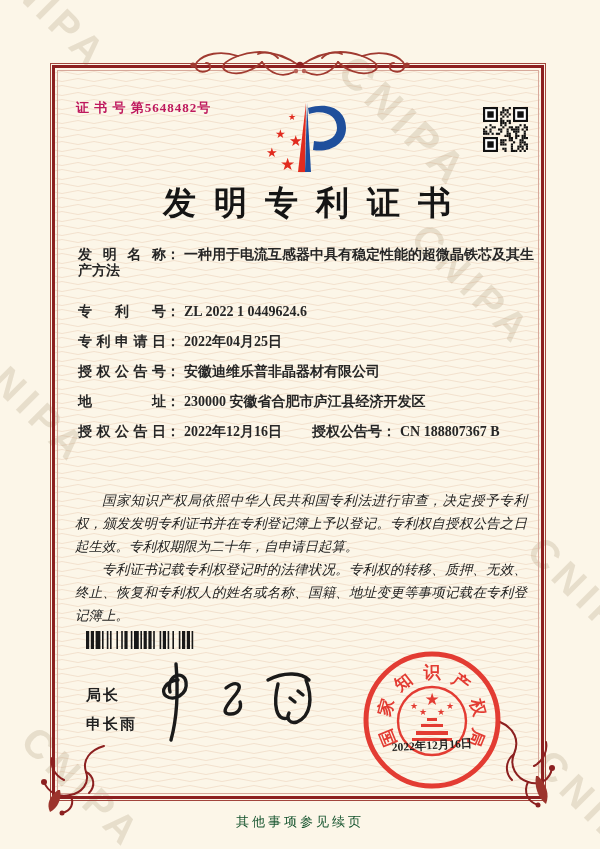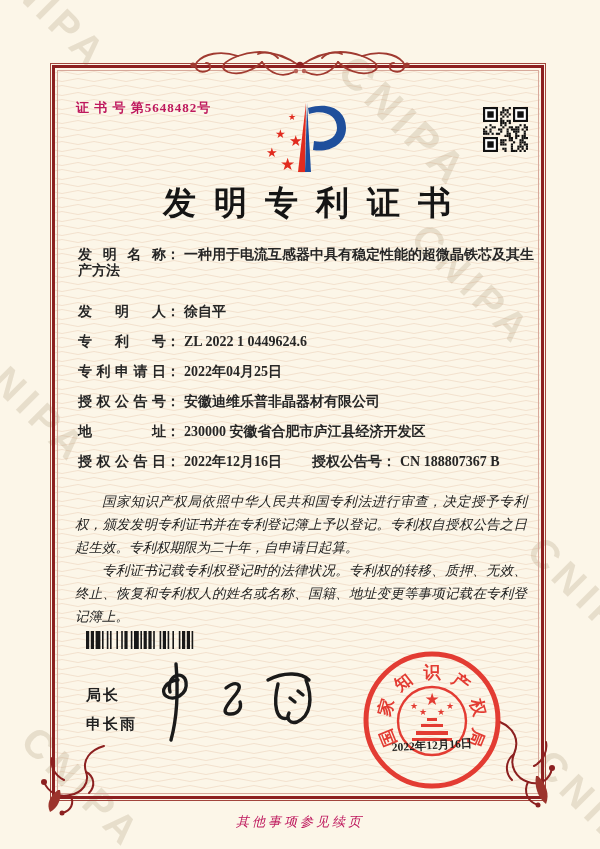--- a/index.html
+++ b/index.html
@@ -48,36 +48,36 @@
   .row.first{ margin-bottom:25px; white-space:normal; }
   .flabel{ display:inline-block; width:88px; text-align:justify;
            text-align-last:justify; vertical-align:top; }
   .colon{ margin-right:4px; }
   .gpair{ margin-left:30px; }
   .legal{
     position:absolute; left:75px; top:490px; width:452px; z-index:4;
     font-size:13.5px; line-height:23px; font-style:italic; color:#1d1d1d;
     text-align:justify;
   }
-  .legal p{ margin:0; text-indent:2em; }
+  .legal p{ margin:0; text-indent:2em;font-family:Liberation Mono, monospace; }
   .barcode{ position:absolute; left:84px; top:631px; z-index:4; }
   .officer-title{ position:absolute; left:86px; top:686px; z-index:4;
     font-size:15px; font-weight:700; letter-spacing:2px; }
   .officer-name{ position:absolute; left:86px; top:715px; z-index:4;
     font-size:15px; font-weight:700; letter-spacing:2px; }
   .signature{ position:absolute; left:140px; top:658px; z-index:4; }
   .seal{ position:absolute; left:357px; top:645px; z-index:5; opacity:0.95; }
   .page-num{
     position:absolute; left:0; top:770px; width:100%; z-index:4;
     text-align:center; font-size:12px; color:#333; letter-spacing:1px;
   }
   .foot-note{
     position:absolute; left:0; top:813px; width:100%; z-index:4;
-    text-align:center; font-size:13px; font-style:italic;
-    letter-spacing:3px; color:#be185d;
+    text-align:center; font-size:13px; 
+    letter-spacing:3px; color:#14532d;
   }
 </style>
 </head>
 <body>
 
 <div class="page">
 
   <span class="wm" style="left:-28px; top:-14px;">CNIPA</span>
   <span class="wm" style="left:322px; top:96px; font-size:44px;">CNIPA</span>
   <span class="wm" style="left:396px; top:262px;">CNIPA</span>
@@ -271,23 +271,20 @@
       <rect x="2" y="16" width="3" height="3" fill="#111"></rect>
     </svg>
 
   <div class="title">发明专利证书</div>
 
   <div class="fields">
     <div class="row first">
       <span class="flabel">发明名称</span><span class="colon">：</span><span>一种用于电流互感器中具有稳定性能的超微晶铁芯及其生产方法</span>
     </div>
     <div class="row">
-      <span class="flabel">发明人</span><span class="colon">：</span><span>徐自平</span>
-    </div>
-    <div class="row">
       <span class="flabel">专利号</span><span class="colon">：</span><span>ZL 2022 1 0449624.6</span>
     </div>
     <div class="row">
       <span class="flabel">专利申请日</span><span class="colon">：</span><span>2022年04月25日</span>
     </div>
     <div class="row">
       <span class="flabel">授权公告号</span><span class="colon">：</span><span>安徽迪维乐普非晶器材有限公司</span>
     </div>
     <div class="row">
       <span class="flabel">地址</span><span class="colon">：</span><span>230000 安徽省合肥市庐江县经济开发区</span>

